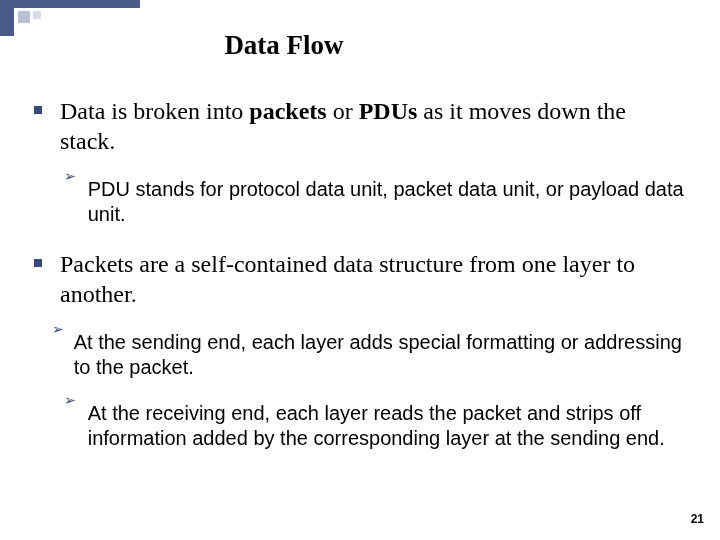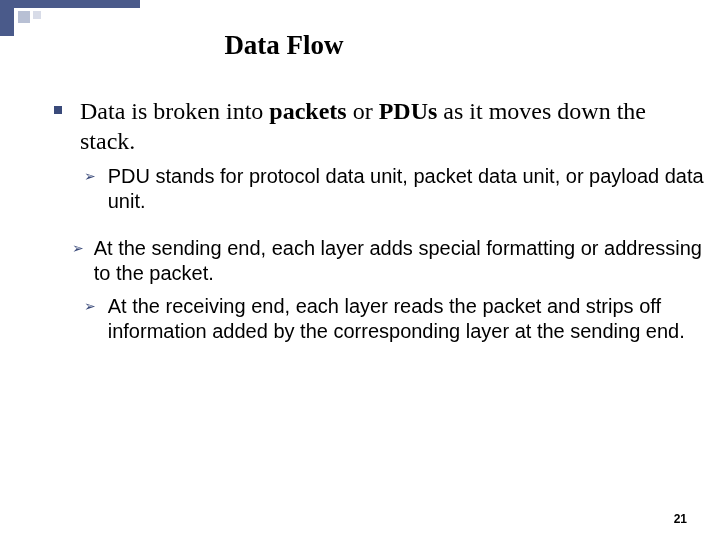--- a/index.html
+++ b/index.html
@@ -56,21 +56,21 @@
     top: 30px;
     left: 0;
     width: 568px;
     text-align: center;
     font-size: 27px;
     font-weight: bold;
   }
   .content {
     position: absolute;
     top: 96px;
-    left: 54px;
+    left: 34px;
     width: 650px;
   }
   .bullet1 {
     display: flex;
     margin-bottom: 8px;
   }
   .bullet1 .sq {
     flex: 0 0 auto;
     width: 8px;
     height: 8px;
@@ -92,32 +92,33 @@
     font-family: Arial, sans-serif;
     font-size: 14px;
     color: #3a4a7a;
     margin-top: 4px;
     margin-right: 12px;
   }
   .bullet2 .txt {
     font-family: Arial, Helvetica, sans-serif;
     font-size: 20px;
     line-height: 1.25;
+    margin-top: 13px;
   }
   .bullet2b {
     margin-left: 26px;
   }
   .bullet2b .arrow {
     margin-right: 10px;
   }
   .gap { height: 14px; }
   .page-num {
     position: absolute;
     bottom: 14px;
-    right: 33px;
+    right: 16px;
     font-family: Arial, sans-serif;
     font-size: 12px;
     font-weight: bold;
   }
 </style>
 </head>
 <body>
 
 <div class="corner-deco">
   <div class="corner-bar-top"></div>
@@ -137,20 +138,24 @@
     </div>
   </div>
 
   <div class="bullet2">
     <div class="arrow">➢</div>
     <div class="txt">PDU stands for protocol data unit, packet data unit, or payload data unit.</div>
   </div>
 
   <div class="gap"></div>
 
+  <div class="bullet1">
+    <div class="sq"></div>
+    <div class="txt">Packets are a self-contained data structure from one layer to another.</div>
+  </div>
 
   <div class="bullet2 bullet2b" style="margin-left:18px;">
     <div class="arrow">➢</div>
     <div class="txt" style="text-indent:0;">
       <span>At the sending end, each layer adds special formatting or addressing to the packet.</span>
     </div>
   </div>
 
   <div class="bullet2">
     <div class="arrow">➢</div>

